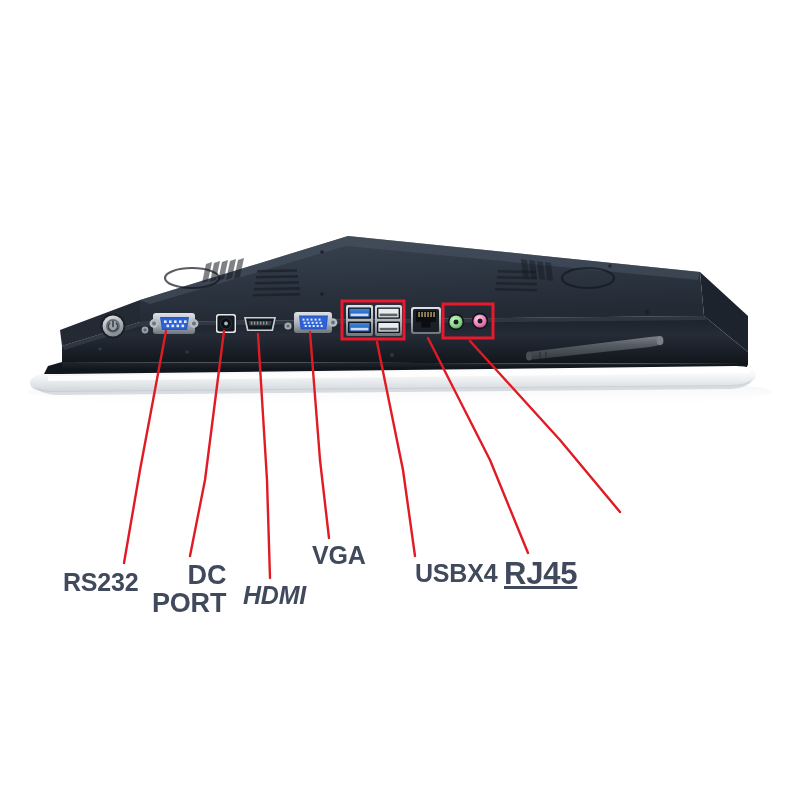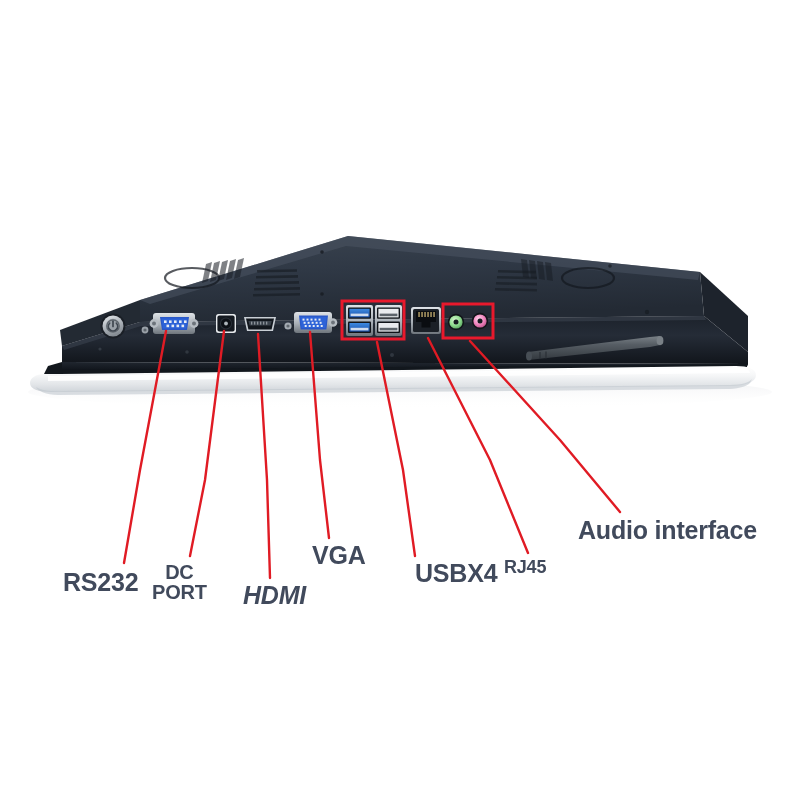--- a/index.html
+++ b/index.html
@@ -31,25 +31,25 @@
   .callout-label {
     position: absolute;
     color: #414a5c;
     font-weight: bold;
     font-family: "Liberation Sans", sans-serif;
     white-space: pre-line;
     line-height: 1.02;
     letter-spacing: -0.2px;
   }
   .lbl-rs232    { left: 63px;  top: 570px; font-size: 25px; }
-  .lbl-dcport   { left: 152px; top: 562px; font-size: 20px; text-align: center; }
+  .lbl-dcport   { left: 152px; top: 562px; font-size: 27px; text-align: right; }
   .lbl-hdmi     { left: 243px; top: 583px; font-size: 25px; font-style: italic; }
   .lbl-vga      { left: 303px; top: 543px; font-size: 25px; margin-left: 9px; }
   .lbl-usbx4    { left: 384px; top: 561px; font-size: 25px; margin-left: 31px; }
-  .lbl-rj45     { left: 504px; top: 558px; font-size: 18px; }
+  .lbl-rj45     { left: 504px; top: 558px; font-size: 31px; text-decoration: underline; }
   .lbl-audio    { left: 578px; top: 518px; font-size: 25px; }
 </style>
 </head>
 <body>
 
 <div id="stage">
 
   <svg id="scene" viewBox="0 0 800 800" xmlns="http://www.w3.org/2000/svg">
     <defs>
       <linearGradient id="gradBack" x1="0" y1="0" x2="0.25" y2="1">
@@ -338,15 +338,14 @@
 PORT</div>
 
   <div class="callout-label lbl-hdmi">HDMI</div>
 
   <div class="callout-label lbl-vga">VGA</div>
 
   <div class="callout-label lbl-usbx4">USBX4</div>
 
   <div class="callout-label lbl-rj45">RJ45</div>
 
-  <div class="callout-label lbl-audio">Audio interface</div>
 
 </div>
 
 </body></html>

